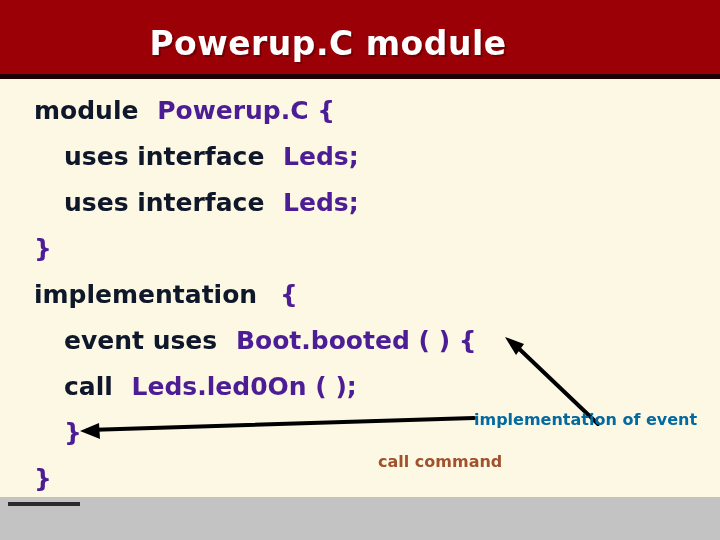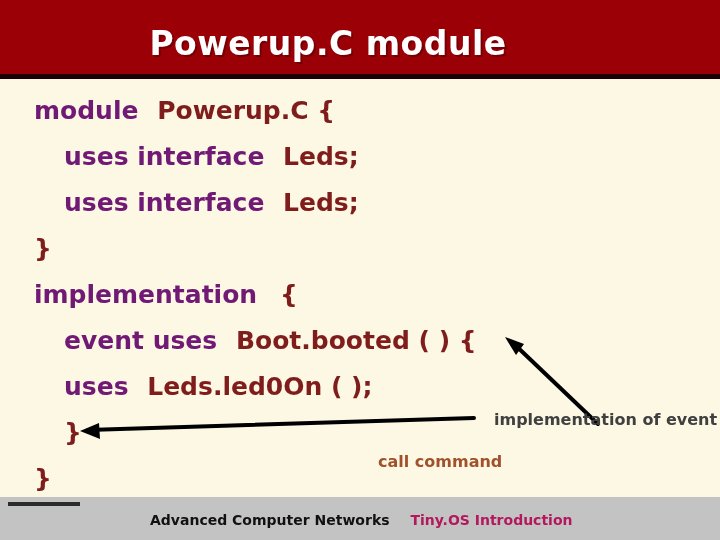--- a/index.html
+++ b/index.html
@@ -64,35 +64,35 @@
     line-height: 46px;
     color: #111111;
     white-space: nowrap;
   }
   .code-line {
     height: 46px;
     white-space: nowrap;
   }
   .ind0 { padding-left: 0px; }
   .ind1 { padding-left: 30px; }
-  .blue { color: #7f1d1d; }
-  .blk  { color: #701a75; }
+  .blue { color: #4c1d95; }
+  .blk  { color: #0f172a; }
 
   
   .annot {
     position: absolute;
     font-family: "DejaVu Sans", sans-serif;
     font-size: 16px;
     font-weight: bold;
     white-space: nowrap;
   }
   #annot-event {
-    left: 494px;
+    left: 474px;
     top: 410px;
-    color: #404040;
+    color: #0369a1;
   }
   #annot-call {
     left: 378px;
     top: 452px;
     color: #a0522d;
   }
   #arrow-layer {
     position: absolute;
     left: 0;
     top: 0;
@@ -183,21 +183,21 @@
     </div>
     <div class="code-line ind0">
       <span class="blk" style="margin-right: 14px;">implementation</span>
       <span class="blue">{</span>
     </div>
     <div class="code-line ind1">
       <span class="blk" style="margin-right: 10px;">event uses</span>
       <span class="blue">Boot.booted ( ) {</span>
     </div>
     <div class="code-line ind1">
-      <span class="blk" style="margin-right: 10px;">uses</span>
+      <span class="blk" style="margin-right: 10px;">call</span>
       <span class="blue">Leds.led0On ( );</span>
     </div>
     <div class="code-line ind1">
       
       <span class="blue">}</span>
     </div>
     <div class="code-line ind0">
       
       <span class="blue">}</span>
     </div>
@@ -217,19 +217,15 @@
   </svg>
 
   <div class="annot" id="annot-event">implementation of event</div>
   <div class="annot" id="annot-call">call command</div>
 
   <div id="footer-bar"></div>
   <div id="wpi-logo">
     <div class="wpi-rule"></div>
     <div class="wpi-rule"></div>
   </div>
-  <div id="footer-center">
-    <span id="footer-course">Advanced Computer Networks</span>
-    <span id="footer-topic">Tiny.OS Introduction</span>
-  </div>
   <div id="footer-page">28</div>
 
 </div>
 
 </body></html>

